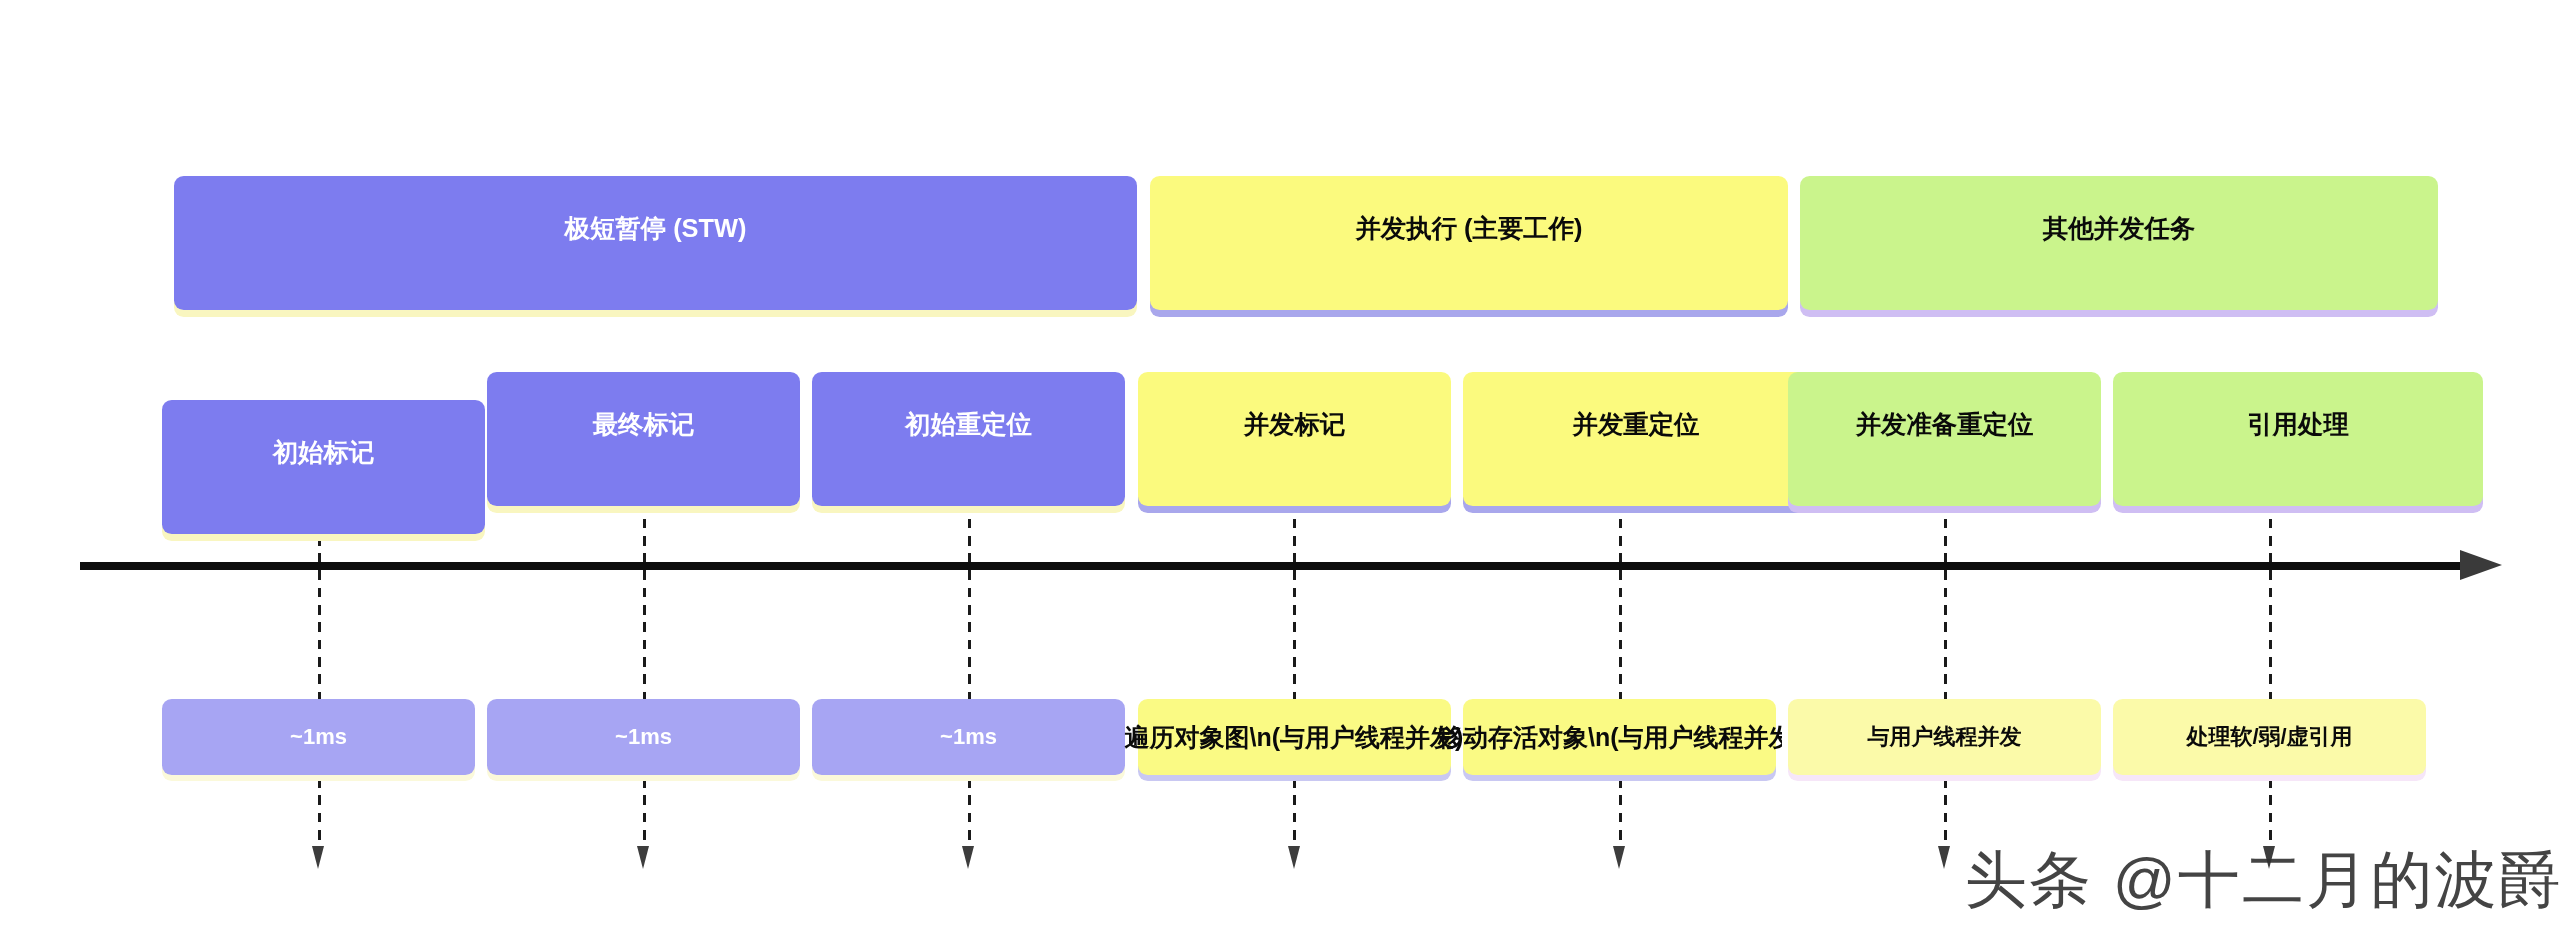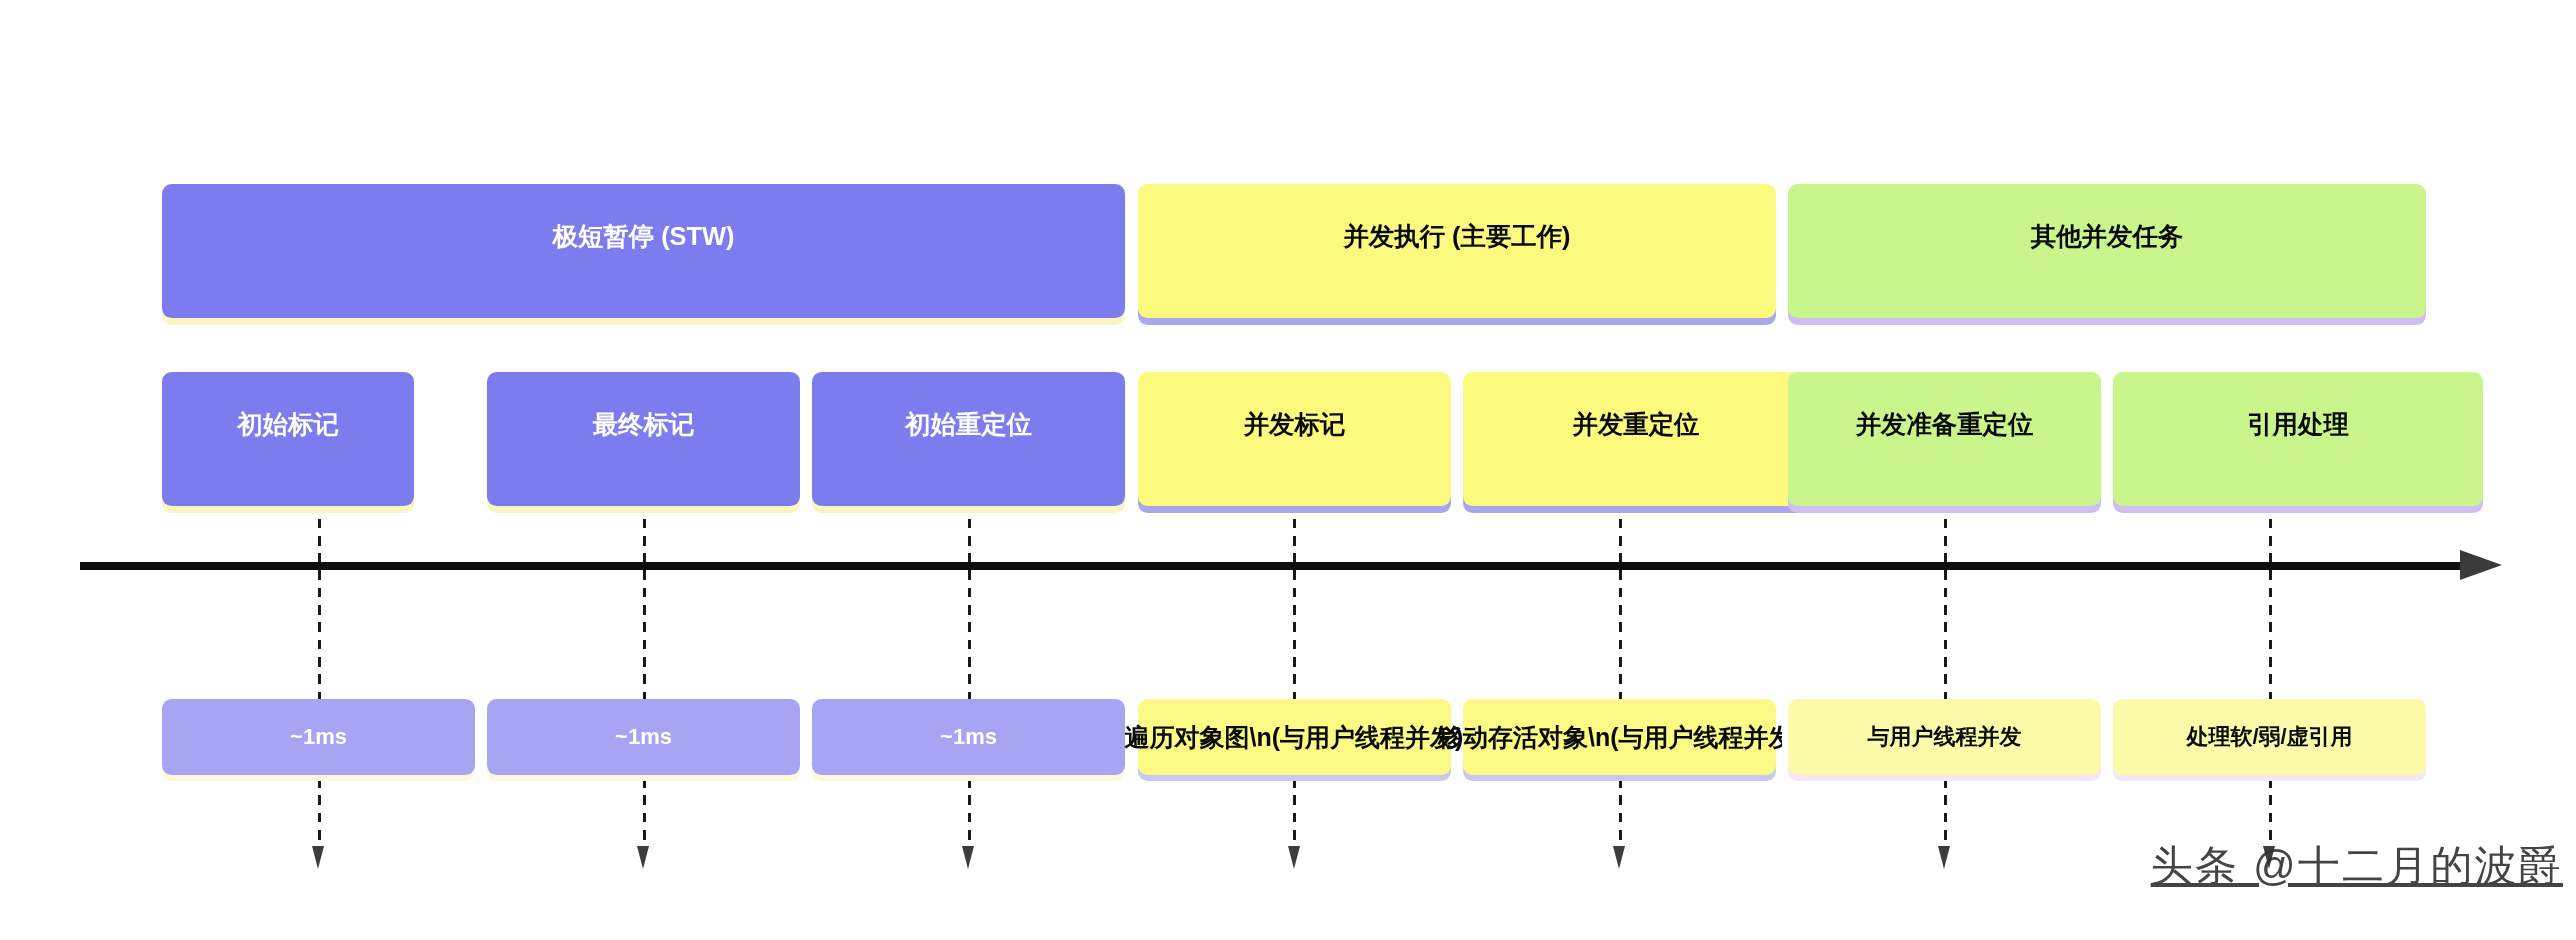--- a/index.html
+++ b/index.html
@@ -9,21 +9,21 @@
   }
   .title{
     position:absolute;top:82px;left:1423px;transform:translateX(-50%);
     font-size:42px;font-weight:bold;color:#262626;white-space:nowrap;letter-spacing:1.1px;
   }
   .box{
     position:absolute;display:flex;align-items:center;justify-content:center;
     font-weight:bold;border-radius:9.7px;z-index:3;text-align:center;
   }
   .hdr,.phase{height:106px;font-size:25.4px;padding-bottom:28px;box-sizing:content-box;}
-  .hdr{top:184px;}
+  .hdr{top:176px;margin-left:12px;}
   .phase{top:372px;height:106px;}
   .desc{top:699px;height:76px;font-size:22px;}
   .c-purple{background:#7d7cef;color:#ffffff;box-shadow:0 7px 0 #f9f6c0;}
   .c-yellow{background:#fbfa7e;color:#0a0a0a;box-shadow:0 7px 0 #a9a7ec;}
   .c-green{background:#caf48c;color:#0a0a0a;box-shadow:0 7px 0 #cfbef3;}
   .d-purple{background:#a7a5f3;color:#ffffff;box-shadow:0 6px 0 #fbf9da;}
   .d-yellow{background:#fafa84;color:#0a0a0a;box-shadow:0 6px 0 #c9c8f2;}
   .d-pale{background:#fbfaa9;color:#0a0a0a;box-shadow:0 6px 0 #f6e6f8;}
   .dash{
     position:absolute;top:484px;height:362px;width:2.7px;z-index:1;
@@ -44,22 +44,22 @@
     position:absolute;top:699px;height:76px;display:flex;align-items:center;
     transform:translateX(-50%);white-space:nowrap;font-size:25px;font-weight:bold;
     color:#0a0a0a;z-index:4;
   }
   .oclip{position:absolute;left:1361px;top:699px;width:421px;height:76px;overflow:hidden;z-index:4;}
   .oclip .inner{
     position:absolute;left:259px;top:0;height:76px;display:flex;align-items:center;
     transform:translateX(-50%);white-space:nowrap;font-size:25px;font-weight:bold;color:#0a0a0a;
   }
   .watermark{
-    position:absolute;right:13px;top:838px;font-size:42px;color:#303030;opacity:.9;
-    white-space:nowrap;letter-spacing:2.2px;z-index:5;text-decoration:underline;
+    position:absolute;right:13px;top:838px;font-size:62px;color:#303030;opacity:.9;
+    white-space:nowrap;letter-spacing:2.2px;z-index:5;
   }
 </style>
 </head>
 <body>
 
 <div id="stage">
 
 
   <div class="box hdr c-purple" style="left:162px;width:963px;">极短暂停 (STW)</div>
   <div class="box hdr c-yellow" style="left:1138px;width:638px;">并发执行 (主要工作)</div>
@@ -77,21 +77,21 @@
   <div class="ah" style="left:637px;"></div>
   <div class="ah" style="left:962px;"></div>
   <div class="ah" style="left:1288px;"></div>
   <div class="ah" style="left:1613px;"></div>
   <div class="ah" style="left:1938px;"></div>
   <div class="ah" style="left:2263px;"></div>
 
   <div class="tl"></div>
   <div class="tl-arrow"></div>
 
-  <div class="box phase c-purple" style="left:162px;width:252px;">初始标记</div>
+  <div class="box phase c-purple" style="left:162px;width:323px;margin-top:28px;">初始标记</div>
   <div class="box phase c-purple" style="left:487px;width:313px;">最终标记</div>
   <div class="box phase c-purple" style="left:812px;width:313px;">初始重定位</div>
   <div class="box phase c-yellow" style="left:1138px;width:313px;">并发标记</div>
   <div class="box phase c-yellow" style="left:1463px;width:346px;">并发重定位</div>
   <div class="box phase c-green" style="left:1788px;width:313px;">并发准备重定位</div>
   <div class="box phase c-green" style="left:2113px;width:370px;">引用处理</div>
 
   <div class="box desc d-purple" style="left:162px;width:313px;">~1ms</div>
   <div class="box desc d-purple" style="left:487px;width:313px;">~1ms</div>
   <div class="box desc d-purple" style="left:812px;width:313px;">~1ms</div>

